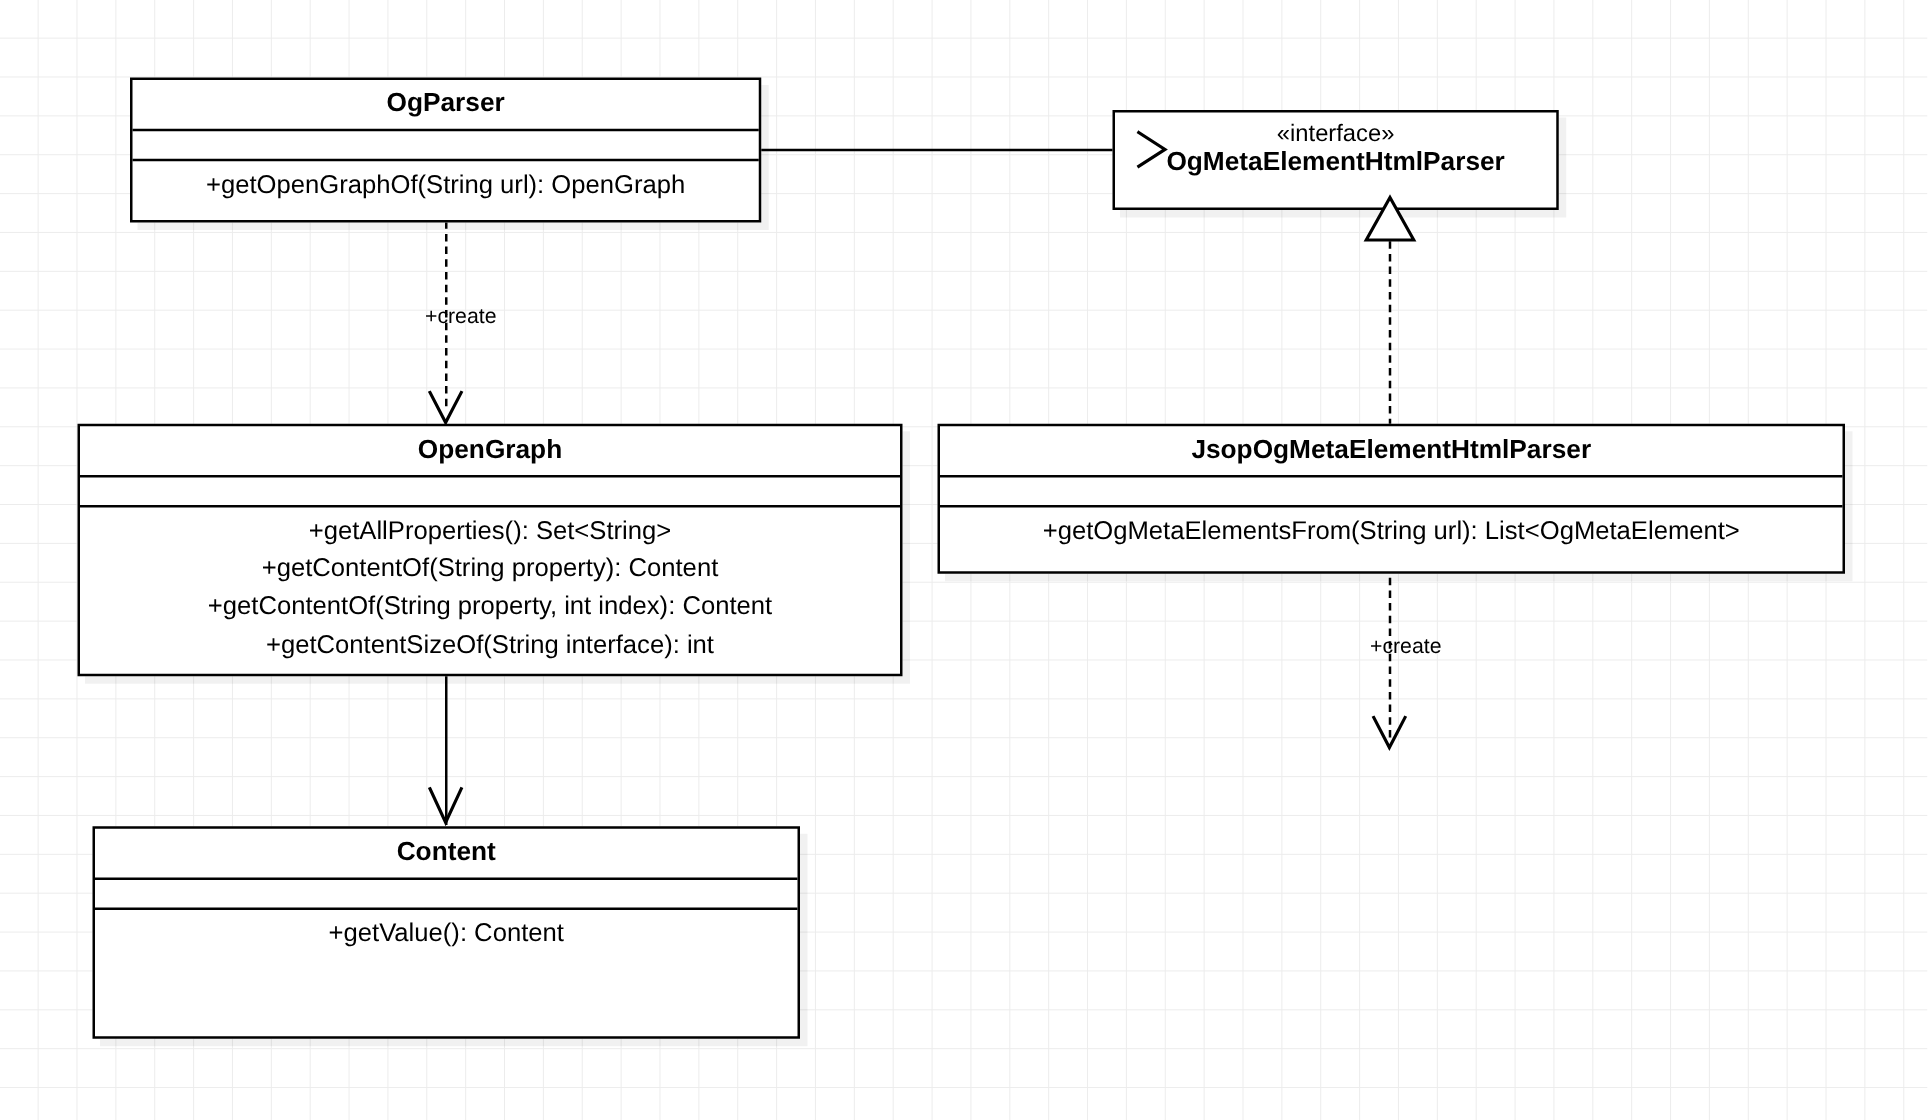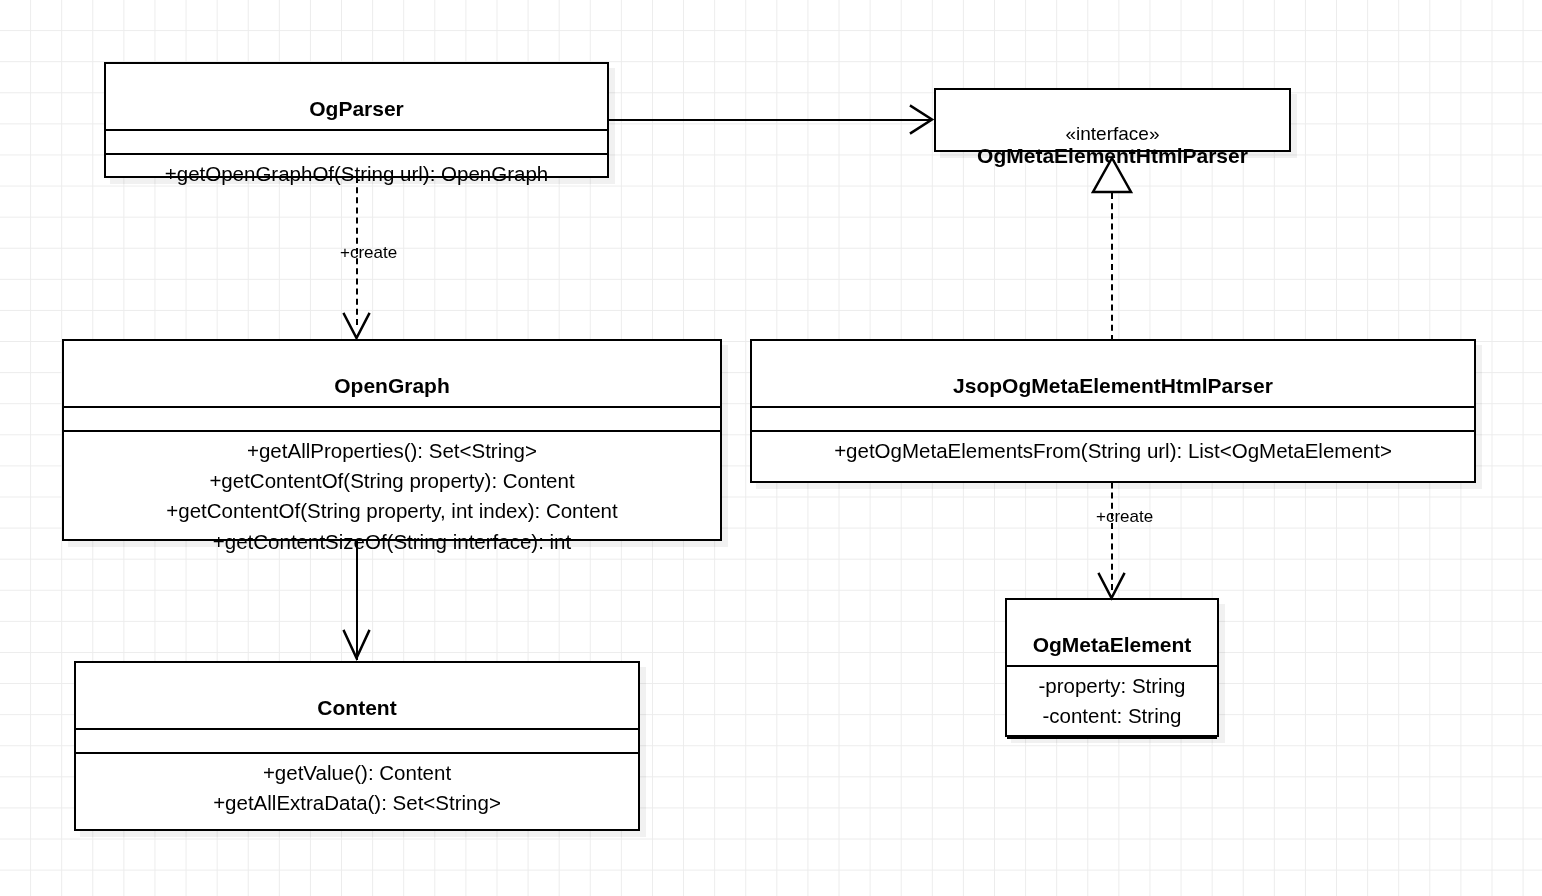--- a/index.html
+++ b/index.html
@@ -35,21 +35,20 @@
 
   .uml-title {
     box-sizing: border-box;
     width: 100%;
     text-align: center;
     font-weight: bold;
     font-size: 21px;
     line-height: 1.18;
     padding: 7px 6px 8px 6px;
     white-space: nowrap;
-    margin-top: 26px;
   }
 
   .uml-stereotype {
     display: block;
     font-weight: normal;
     font-size: 19px;
     line-height: 1.12;
   }
 
   .uml-name {
@@ -153,21 +152,21 @@
       <span class="uml-name">OgParser</span>
     </div>
     <div class="uml-sep"></div>
     <div class="uml-compartment empty"></div>
     <div class="uml-sep"></div>
     <div class="uml-compartment">
       <span class="uml-row">+getOpenGraphOf(String url): OpenGraph</span>
     </div>
   </div>
 
-  <div class="uml-box" style="left:934px; top:88px; width:357px; height:64px;">
+  <div class="uml-box" style="left:890px; top:88px; width:357px; height:80px;">
     <div class="uml-title">
       <span class="uml-stereotype">«interface»</span>
       <span class="uml-name">OgMetaElementHtmlParser</span>
     </div>
   </div>
 
   <div class="uml-box" style="left:62px; top:339px; width:660px; height:202px;">
     <div class="uml-title">
       <span class="uml-name">OpenGraph</span>
     </div>
@@ -175,51 +174,38 @@
     <div class="uml-compartment empty"></div>
     <div class="uml-sep"></div>
     <div class="uml-compartment">
       <span class="uml-row">+getAllProperties(): Set&lt;String&gt;</span>
       <span class="uml-row">+getContentOf(String property): Content</span>
       <span class="uml-row">+getContentOf(String property, int index): Content</span>
       <span class="uml-row">+getContentSizeOf(String interface): int</span>
     </div>
   </div>
 
-  <div class="uml-box" style="left:750px; top:339px; width:726px; height:144px;">
+  <div class="uml-box" style="left:750px; top:339px; width:726px; height:120px;">
     <div class="uml-title">
       <span class="uml-name">JsopOgMetaElementHtmlParser</span>
     </div>
     <div class="uml-sep"></div>
     <div class="uml-compartment empty"></div>
     <div class="uml-sep"></div>
     <div class="uml-compartment">
       <span class="uml-row">+getOgMetaElementsFrom(String url): List&lt;OgMetaElement&gt;</span>
     </div>
   </div>
 
   <div class="uml-box" style="left:74px; top:661px; width:566px; height:170px;">
     <div class="uml-title">
       <span class="uml-name">Content</span>
     </div>
     <div class="uml-sep"></div>
     <div class="uml-compartment empty"></div>
     <div class="uml-sep"></div>
     <div class="uml-compartment">
       <span class="uml-row">+getValue(): Content</span>
-      <span class="uml-row">+getAllExtraData(): Set&lt;String&gt;</span>
-    </div>
-  </div>
-
-  <div class="uml-box" style="left:1005px; top:598px; width:214px; height:139px;">
-    <div class="uml-title">
-      <span class="uml-name">OgMetaElement</span>
-    </div>
-    <div class="uml-sep"></div>
-    <div class="uml-compartment">
-      <span class="uml-row">-property: String</span>
-      <span class="uml-row">-content: String</span>
-    </div>
-    <div class="uml-sep"></div>
-    <div class="uml-compartment empty"></div>
-  </div>
+    </div>
+  </div>
+
 
 </div>
 
 </body></html>

